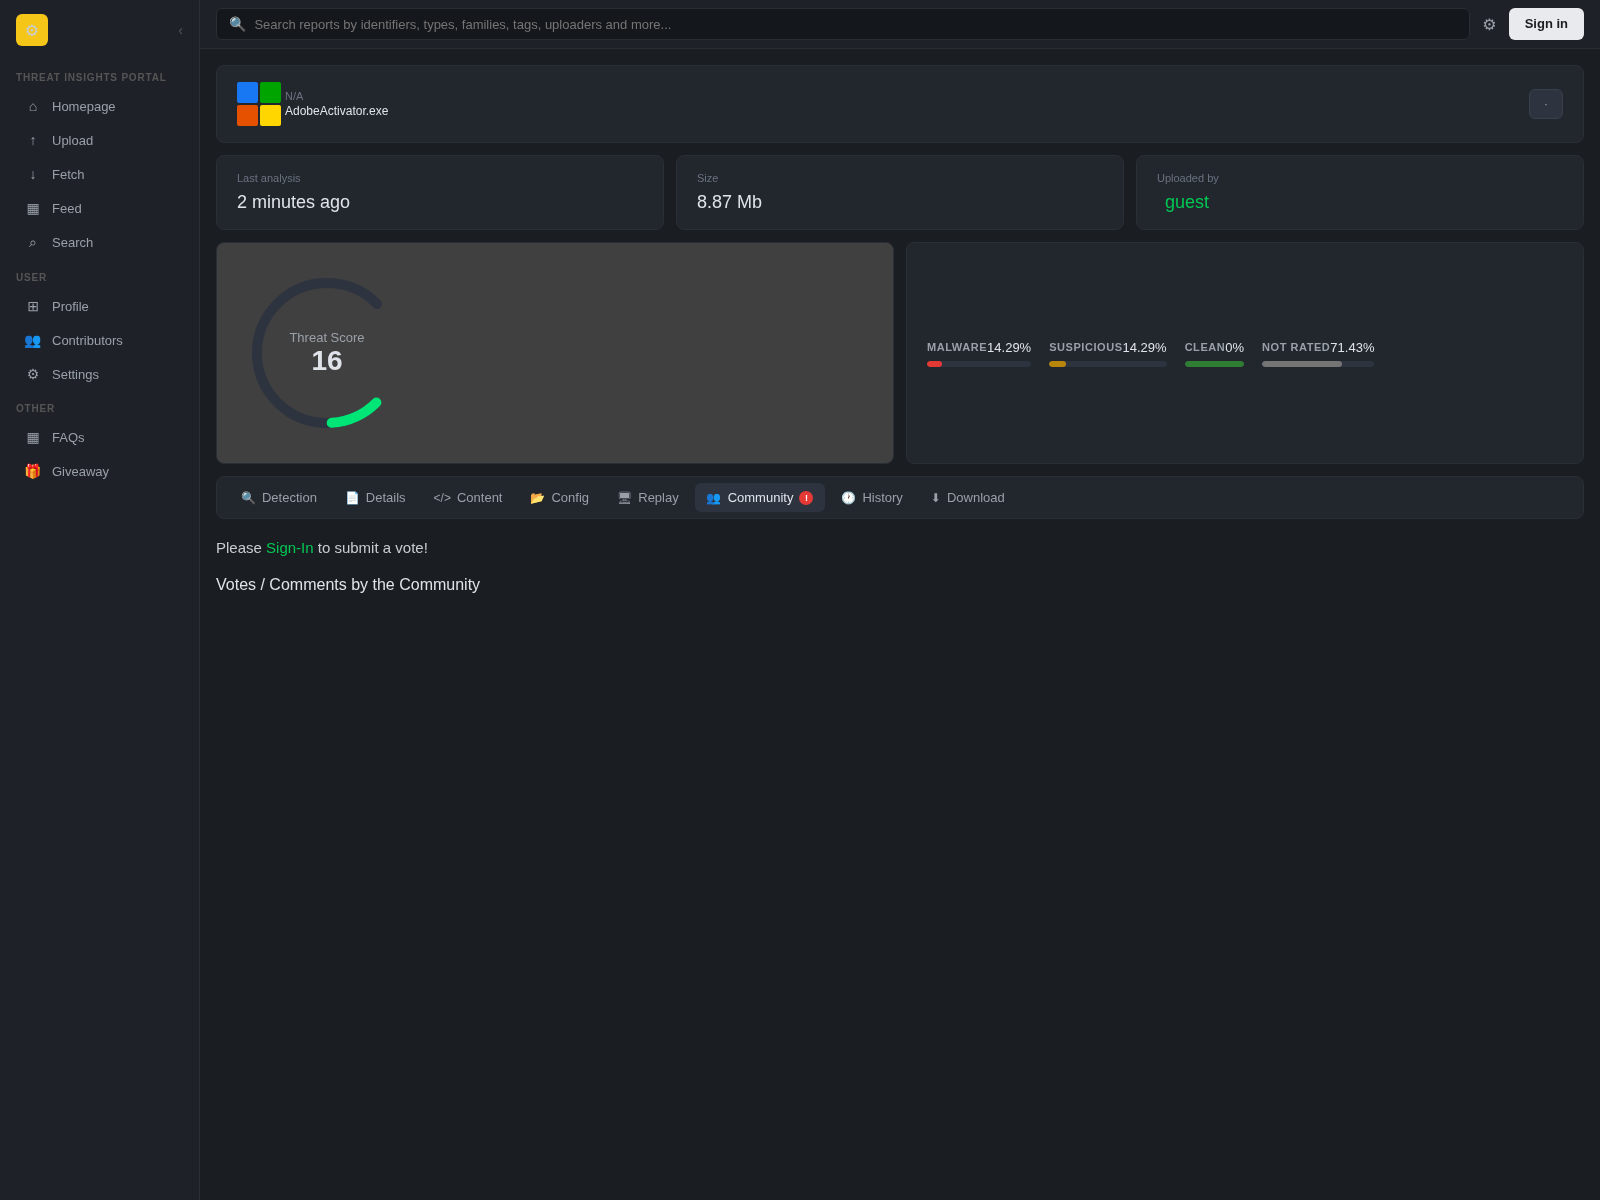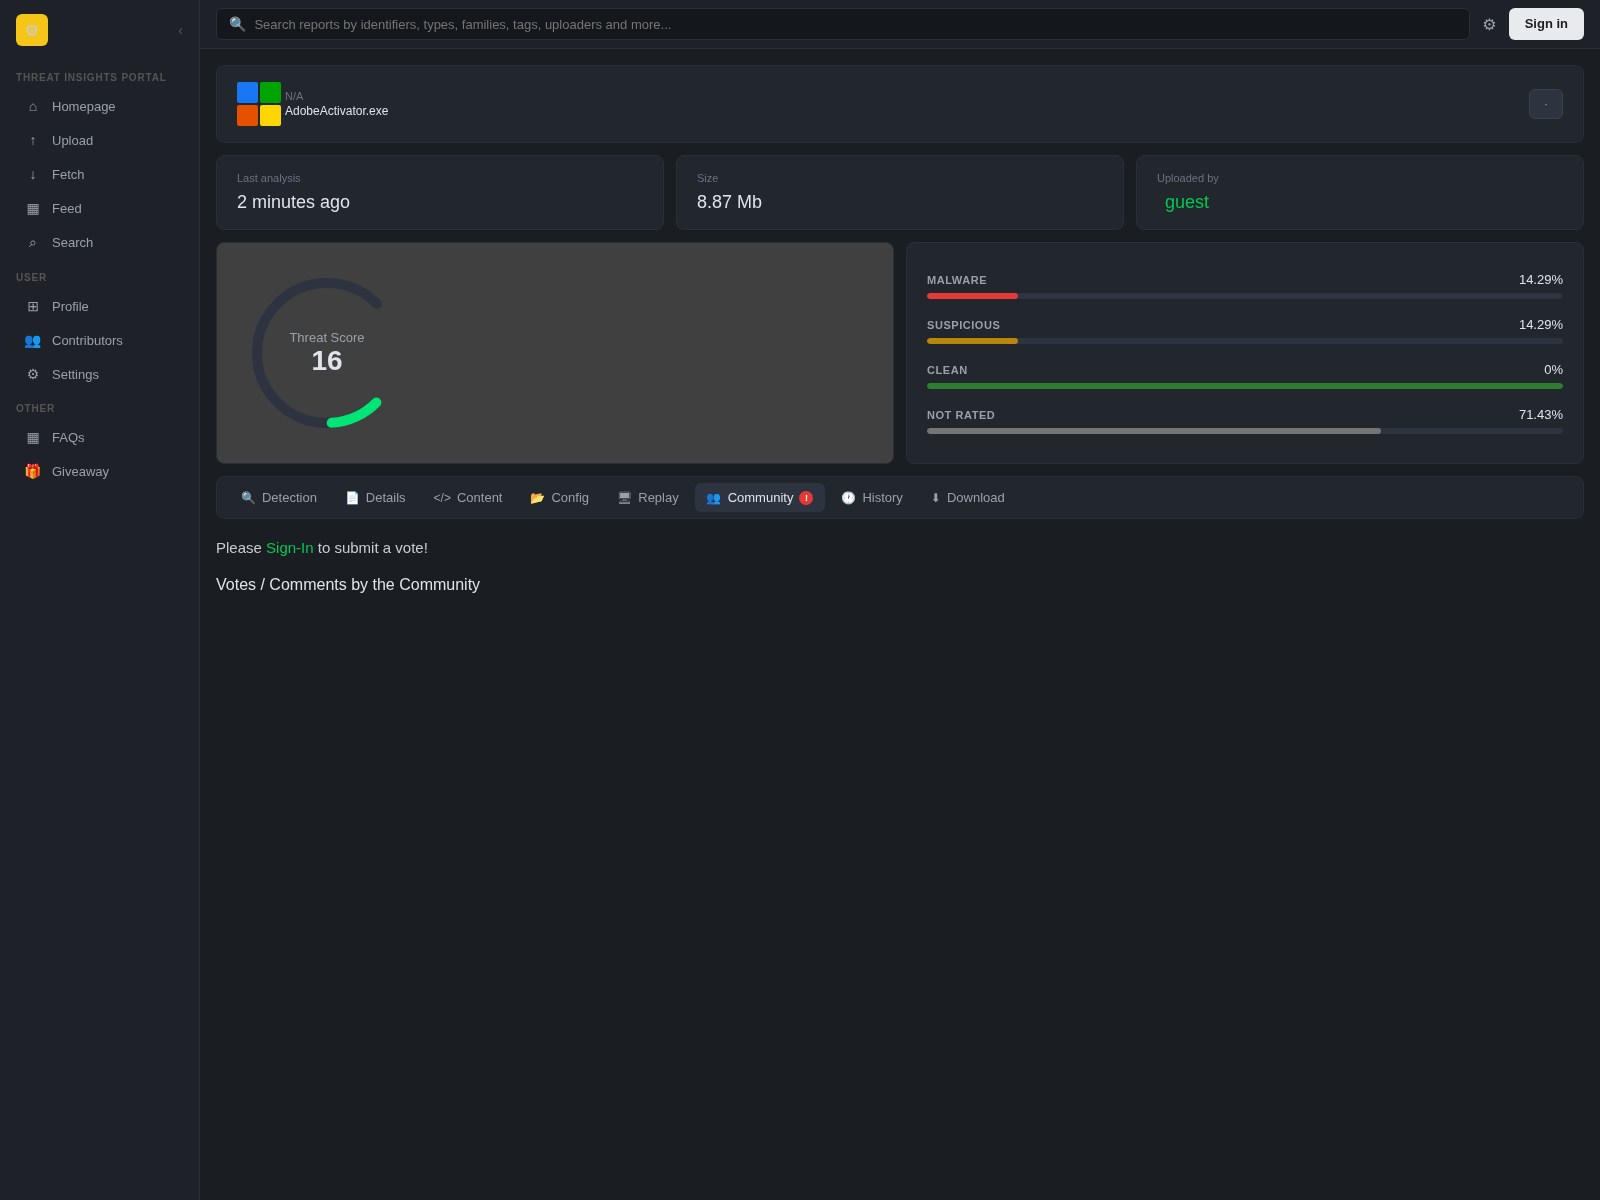--- a/index.html
+++ b/index.html
@@ -455,21 +455,21 @@
           </svg>
           <div class="threat-score-text">
             <div class="threat-score-label">Threat Score</div>
             <div class="threat-score-value">16</div>
           </div>
         </div>
       </div>
 
       <div class="verdicts-card">
 
-        <div id="verdicts-container" style="display: flex; flex-direction: column; gap: 18px;">
+        <div id="verdicts-container" style="display: flex; gap: 18px;">
             <div class="verdict-item">
               <div class="verdict-row">
                 <span class="verdict-label">MALWARE</span>
                 <span class="verdict-pct">14.29%</span>
               </div>
               <div class="verdict-bar-bg">
                 <div class="verdict-bar-fill" style="width: 14.29%; background: rgb(229, 57, 53);"></div>
               </div>
             </div>
             <div class="verdict-item">

